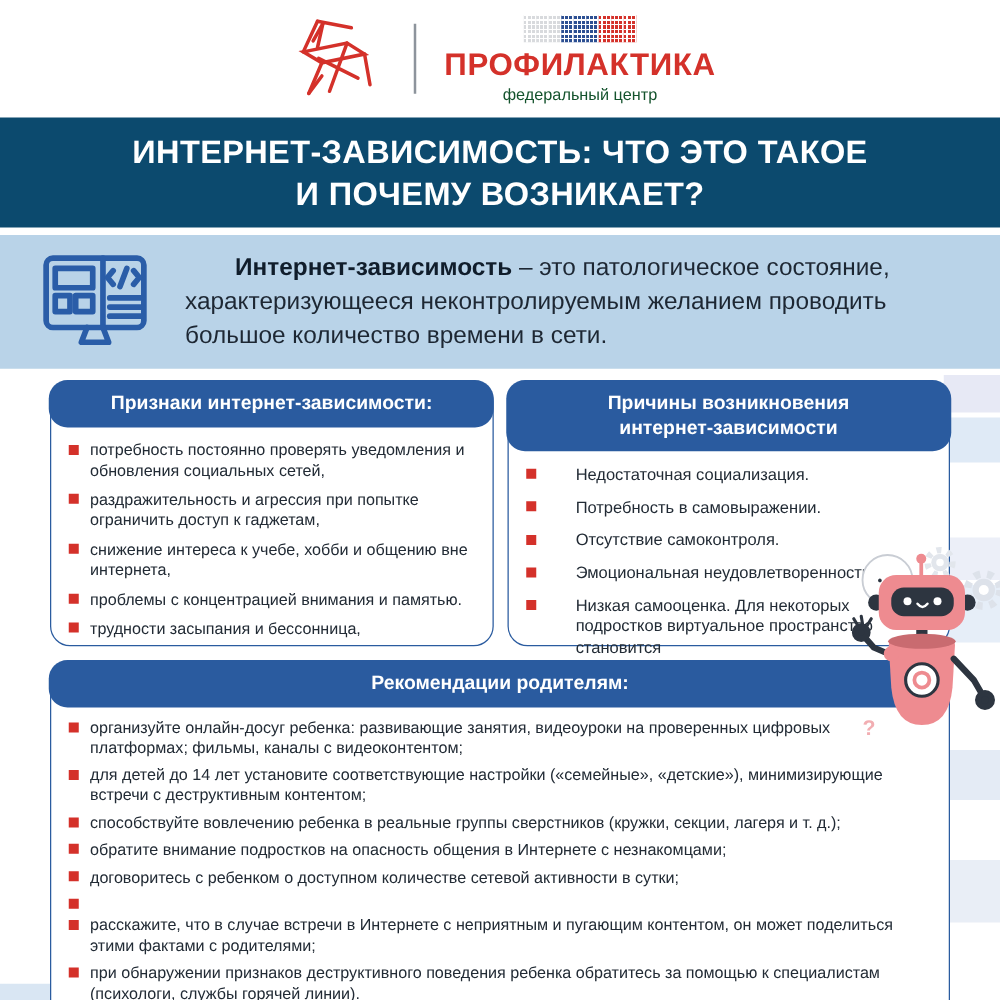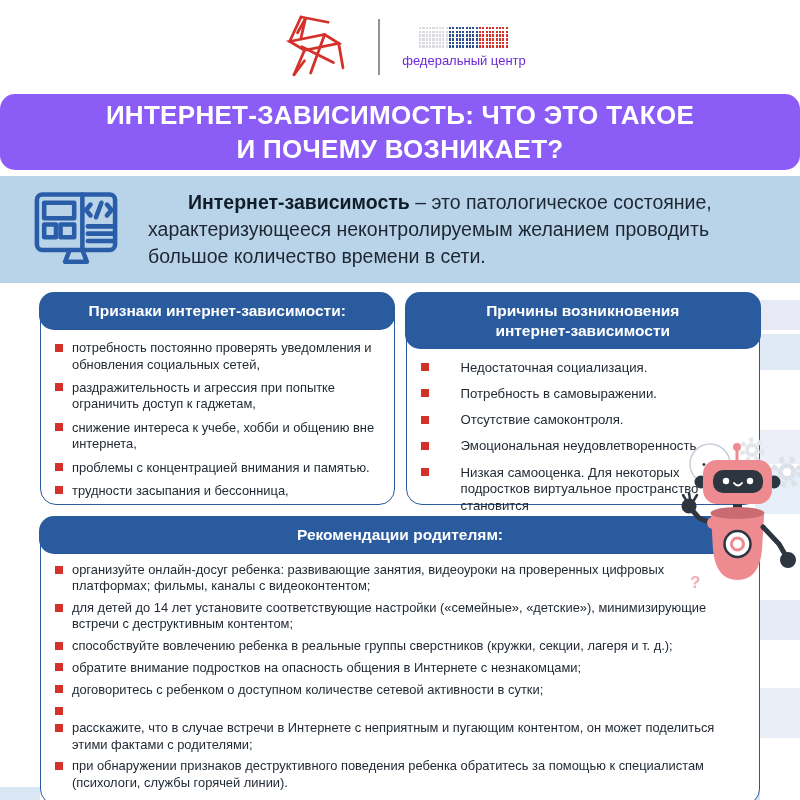--- a/index.html
+++ b/index.html
@@ -17,26 +17,26 @@
   .divider{width:2px;height:56px;background:#8d949c;}
   .brand{display:flex;flex-direction:column;align-items:center;}
   .flag{display:flex;margin-bottom:4px;}
   .flag i{display:block;width:10px;height:22px;
     background-image:repeating-linear-gradient(90deg,transparent 0 2.2px,#fff 2.2px 3.3px),
                      repeating-linear-gradient(0deg,transparent 0 2.6px,#fff 2.6px 3.7px);}
   .flag .c1{background-color:#d8dadd;}
   .flag .c2{background-color:#2c4f92;}
   .flag .c3{background-color:#d4312a;}
   .brand-name{font-size:25px;font-weight:bold;color:#d4312a;letter-spacing:.5px;}
-  .brand-sub{font-size:13px;color:#6d28d9;margin-top:1px;}
-
-  
-  .banner{position:relative;z-index:2;background:#8b5cf6;height:76px;display:flex;flex-direction:column;
+  .brand-sub{font-size:13px;color:#14532d;margin-top:1px;}
+
+  
+  .banner{position:relative;z-index:2;background:#0c4a6e;height:88px;display:flex;flex-direction:column;
           justify-content:center;text-align:center;color:#fff;font-weight:bold;font-size:26px;
-          line-height:1.32;letter-spacing:.3px;border-radius:15px;}
+          line-height:1.32;letter-spacing:.3px;}
 
   
   .definition{position:relative;z-index:2;margin-top:6px;background:#b9d3e8;height:107px;
               display:flex;align-items:center;padding:0 30px;gap:26px;}
   .def-icon svg{width:92px;height:80px;display:block;}
   .def-text{font-size:19.5px;color:#1d2733;line-height:1.38;max-width:612px;}
   .def-term{font-weight:bold;color:#101d2b;margin-left:40px;}
 
   
   .cards-row{position:relative;z-index:1;display:flex;gap:11px;margin:10px 40px 0;}
@@ -90,20 +90,21 @@
           <i class="c1"></i>
           <i class="c1"></i>
           <i class="c1"></i>
           <i class="c2"></i>
           <i class="c2"></i>
           <i class="c2"></i>
           <i class="c3"></i>
           <i class="c3"></i>
           <i class="c3"></i>
         </span>
+      <span class="brand-name">ПРОФИЛАКТИКА</span>
       <span class="brand-sub">федеральный центр</span>
     </span>
   </div>
 
   <div class="banner">
     <div>ИНТЕРНЕТ-ЗАВИСИМОСТЬ: ЧТО ЭТО ТАКОЕ</div>
     <div>И ПОЧЕМУ ВОЗНИКАЕТ?</div>
   </div>
 
   <div class="definition">

